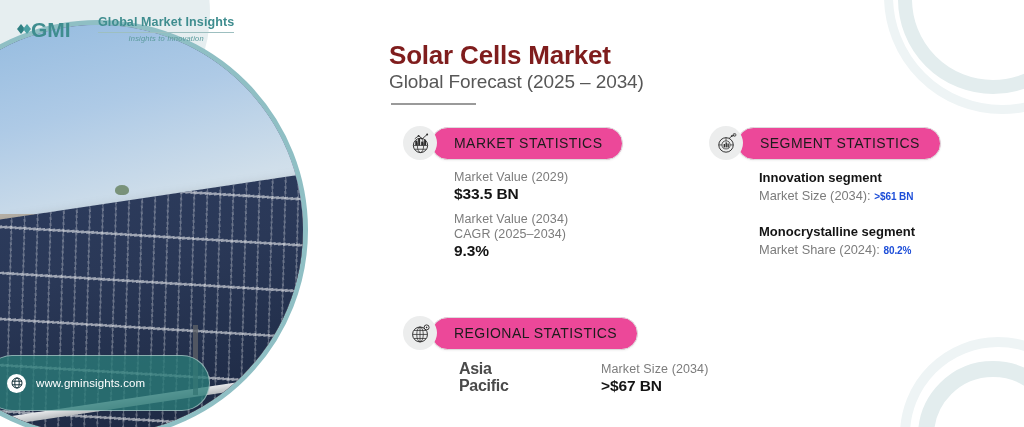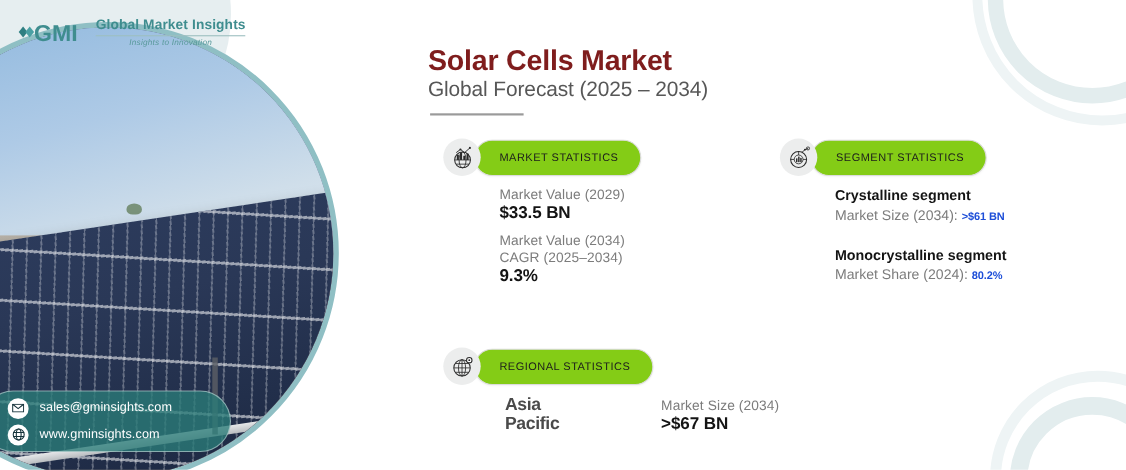--- a/index.html
+++ b/index.html
@@ -158,23 +158,23 @@
     display:flex; align-items:center; justify-content:center;
     flex:none;
     position:relative; z-index:1;
   }
   .badge-label {
     height:33px;
     margin-left:-6px;
     padding:0 20px 0 22px;
     border:1px solid #dcdcdc;
     border-radius:17px;
-    background:#84cc16;
+    background:#ec4899;
     display:flex; align-items:center;
-    font-size:10px; font-weight:500;
+    font-size:14px; font-weight:500;
     color:#1c1c1c; letter-spacing:.45px;
     white-space:nowrap;
     box-shadow:0 1px 2px rgba(0,0,0,.05);
     text-align:right;
   }
   #badge-market   { left:14px;  top:126px; }
   #badge-segment  { left:320px; top:126px; }
   #badge-regional { left:14px;  top:316px; }
 
   
@@ -201,21 +201,21 @@
     font-size:16px; font-weight:bold; color:#4a4a4a;
     line-height:1.08; letter-spacing:-.3px;
   }
   .region-stat { position:absolute; left:212px; top:362px; }
   .region-stat .stat-label { font-size:12.5px; }
   .region-stat .stat-value { font-size:15.5px; }
 
   
   .logo {
     position:absolute; left:14px; top:16px;
-    display:flex; align-items:center; gap:13px;
+    display:flex; align-items:center; gap:24px;
     z-index:5;
   }
   .logo-mark { display:flex; align-items:center; }
   .logo-text { display:flex; flex-direction:column; line-height:1; }
   .logo-main {
     font-size:12.5px; font-weight:bold; color:#3f8d8f;
     letter-spacing:.1px;
   }
   .logo-rule { height:1px; background:#9dbfc0; margin:3px 0 2px; }
   .logo-sub {
@@ -241,29 +241,20 @@
 
     <div class="tree" style="left:222px; top:160px; width:14px;"></div>
 
     <div class="panel"></div>
     <div class="panel-edge"></div>
     <div class="rail" style="left:300px; top:300px; height:70px; width:5px; background:#5c6066;"></div>
   </div>
 </div>
 
 <div class="contact">
-  <div class="contact-row">
-    <span class="c-ico">
-      <svg width="11" height="8" viewBox="0 0 11 8">
-        <rect x="0.5" y="0.5" width="10" height="7" fill="none" stroke="#16333b" stroke-width="1"></rect>
-        <path d="M0.5 0.5 L5.5 4.5 L10.5 0.5" fill="none" stroke="#16333b" stroke-width="1"></path>
-      </svg>
-    </span>
-    <span>sales@gminsights.com</span>
-  </div>
   <div class="contact-row">
     <span class="c-ico">
       <svg width="12" height="12" viewBox="0 0 12 12">
         <circle cx="6" cy="6" r="5" fill="none" stroke="#16333b" stroke-width="1"></circle>
         <ellipse cx="6" cy="6" rx="2.2" ry="5" fill="none" stroke="#16333b" stroke-width="1"></ellipse>
         <line x1="1" y1="4.2" x2="11" y2="4.2" stroke="#16333b" stroke-width="1"></line>
         <line x1="1" y1="7.8" x2="11" y2="7.8" stroke="#16333b" stroke-width="1"></line>
       </svg>
     </span>
     <span>www.gminsights.com</span>
@@ -338,21 +329,21 @@
         <polyline points="13.5,6 16.5,3.2 19.6,2" fill="none" stroke="#2b2b2b" stroke-width=".9"></polyline>
         <circle cx="16.5" cy="3.2" r=".9" fill="#2b2b2b"></circle>
         <circle cx="19.4" cy="2" r="1.5" fill="none" stroke="#2b2b2b" stroke-width=".8"></circle>
       </svg>
     </span>
     <span class="badge-label">SEGMENT STATISTICS</span>
   </div>
 
   <div class="seg-list">
     <div>
-      <div class="seg-title">Crystalline segment</div>
+      <div class="seg-title">Innovation segment</div>
       <div class="seg-row">
         <span>Market Size (2034):</span>
         <b>&gt;$61 BN</b>
       </div>
     </div>
     <div>
       <div class="seg-title">Monocrystalline segment</div>
       <div class="seg-row">
         <span>Market Share (2024):</span>
         <b>80.2%</b>

